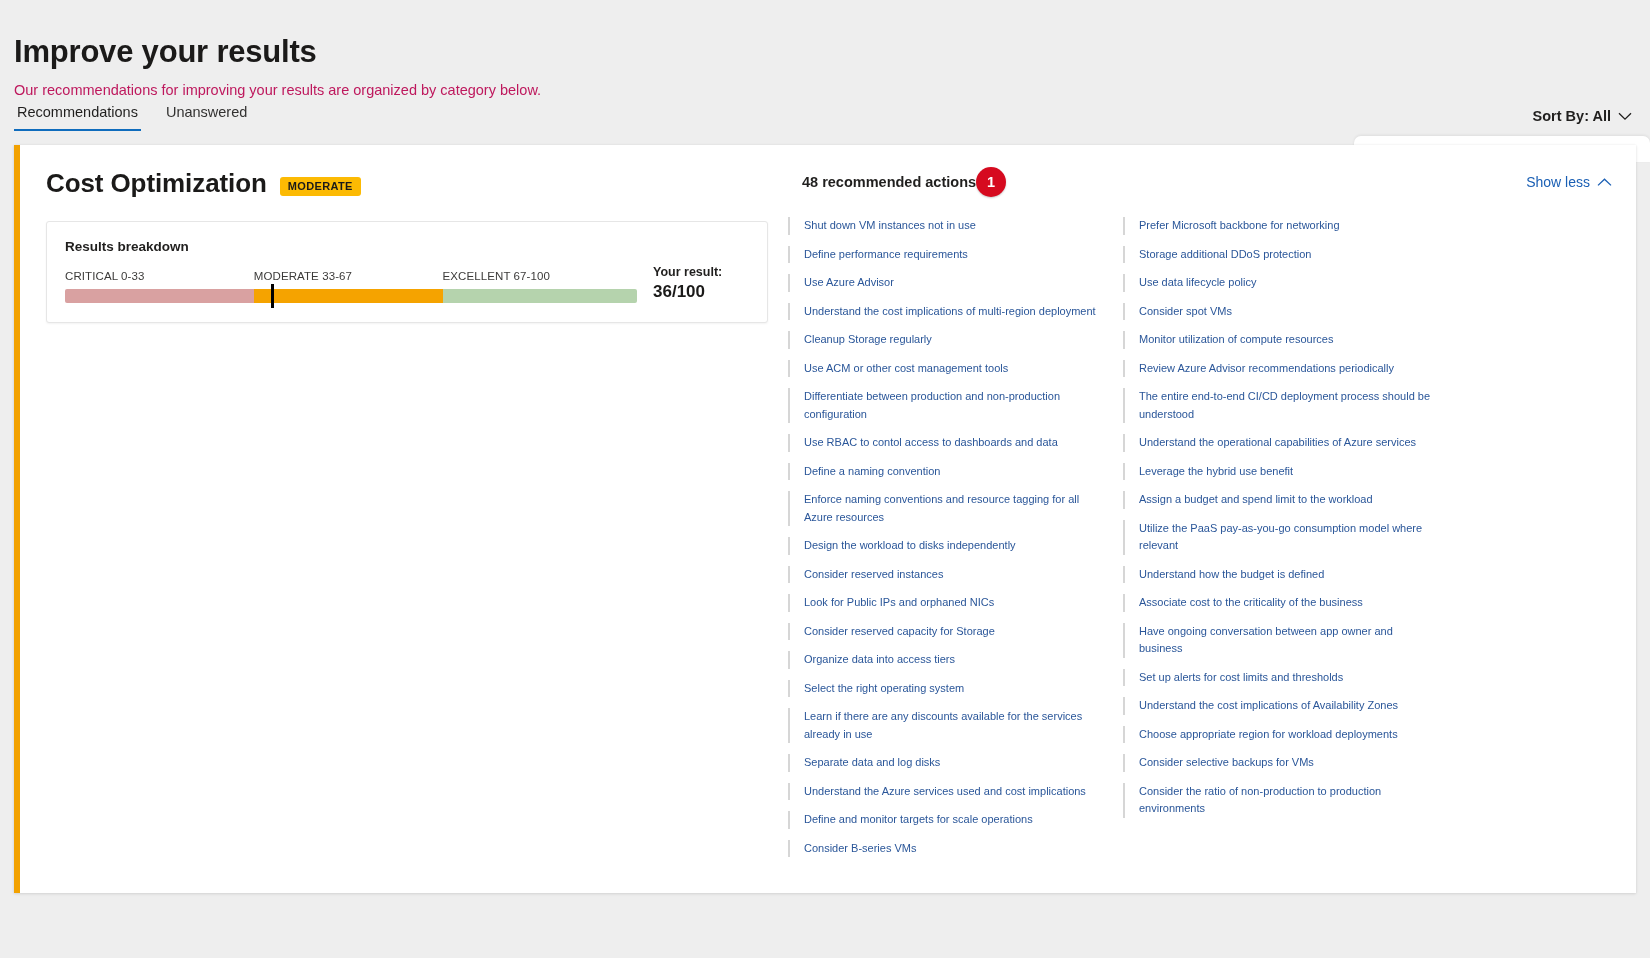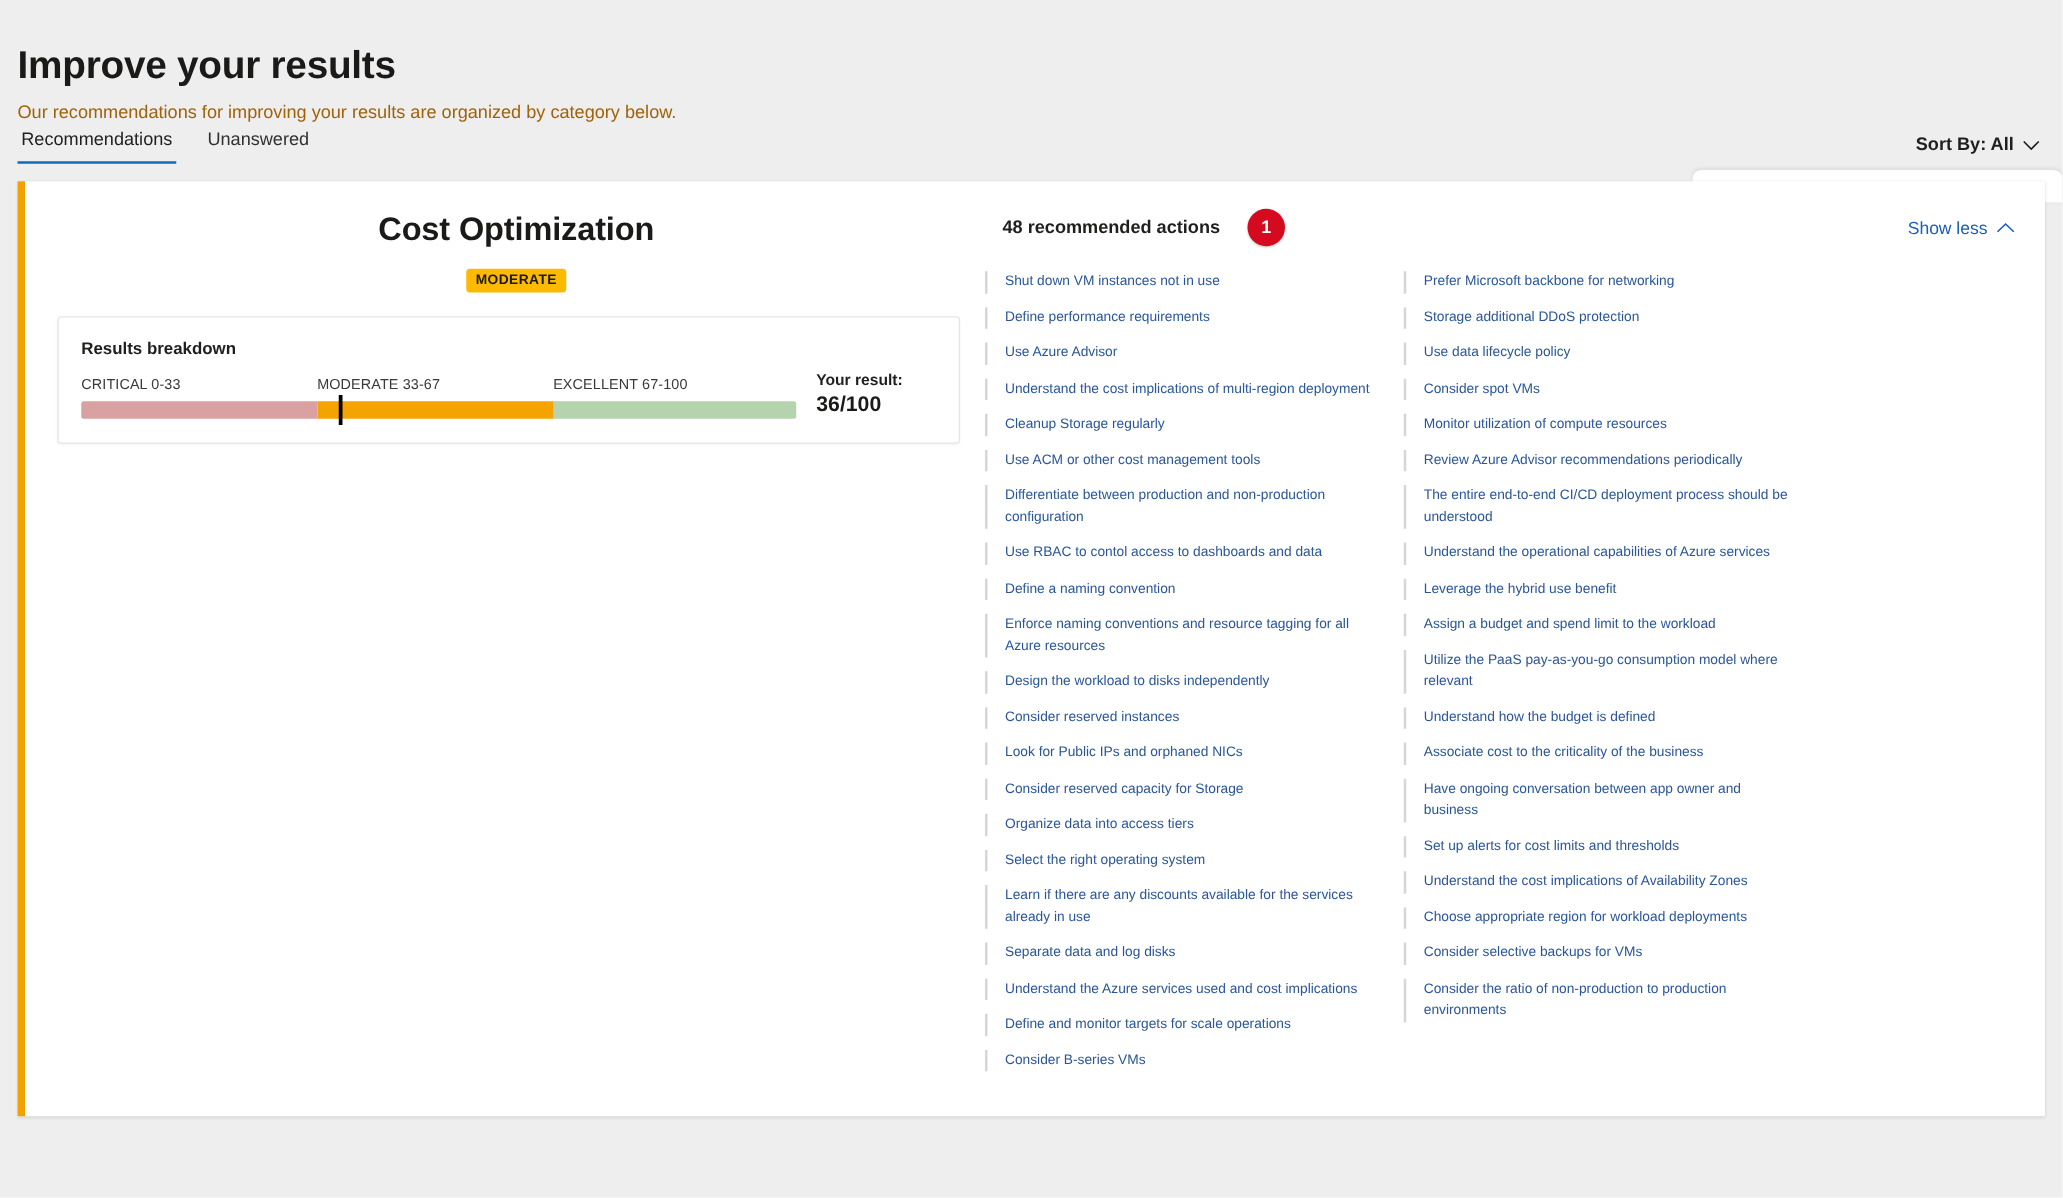--- a/index.html
+++ b/index.html
@@ -27,21 +27,21 @@
     font-size: 31px;
     font-weight: bold;
     letter-spacing: -0.2px;
     margin: 0;
     padding-top: 4px;
     line-height: 40px;
     color: #1b1a19;
   }
   .page-subtitle {
     font-size: 14.5px;
-    color: #a16207;
+    color: #be185d;
     margin: 9px 0 0 0;
     line-height: 18px;
   }
 
   
   .tabs-row {
     padding: 0 18px 0 14px;
     display: flex;
     align-items: flex-end;
     justify-content: space-between;
@@ -108,21 +108,20 @@
   
   .card-left {
     width: 760px;
     flex: 0 0 760px;
     padding: 22px 0 0 26px;
   }
   .category-head {
     display: flex;
     align-items: center;
     gap: 13px;
-    flex-direction: column;
   }
   .category-title {
     font-size: 26px;
     font-weight: bold;
     color: #1b1a19;
     line-height: 32px;
     letter-spacing: -0.1px;
   }
   .severity-pill {
     background: #fcba03;
@@ -212,21 +211,20 @@
   }
   .actions-head {
     display: flex;
     align-items: center;
     justify-content: space-between;
     padding-right: 2px;
   }
   .actions-head-left {
     display: flex;
     align-items: center;
-    gap: 22px;
     padding-left: 14px;
   }
   .actions-count {
     font-size: 14.5px;
     font-weight: bold;
     color: #201f1e;
   }
   .count-badge {
     width: 30px;
     height: 30px;

